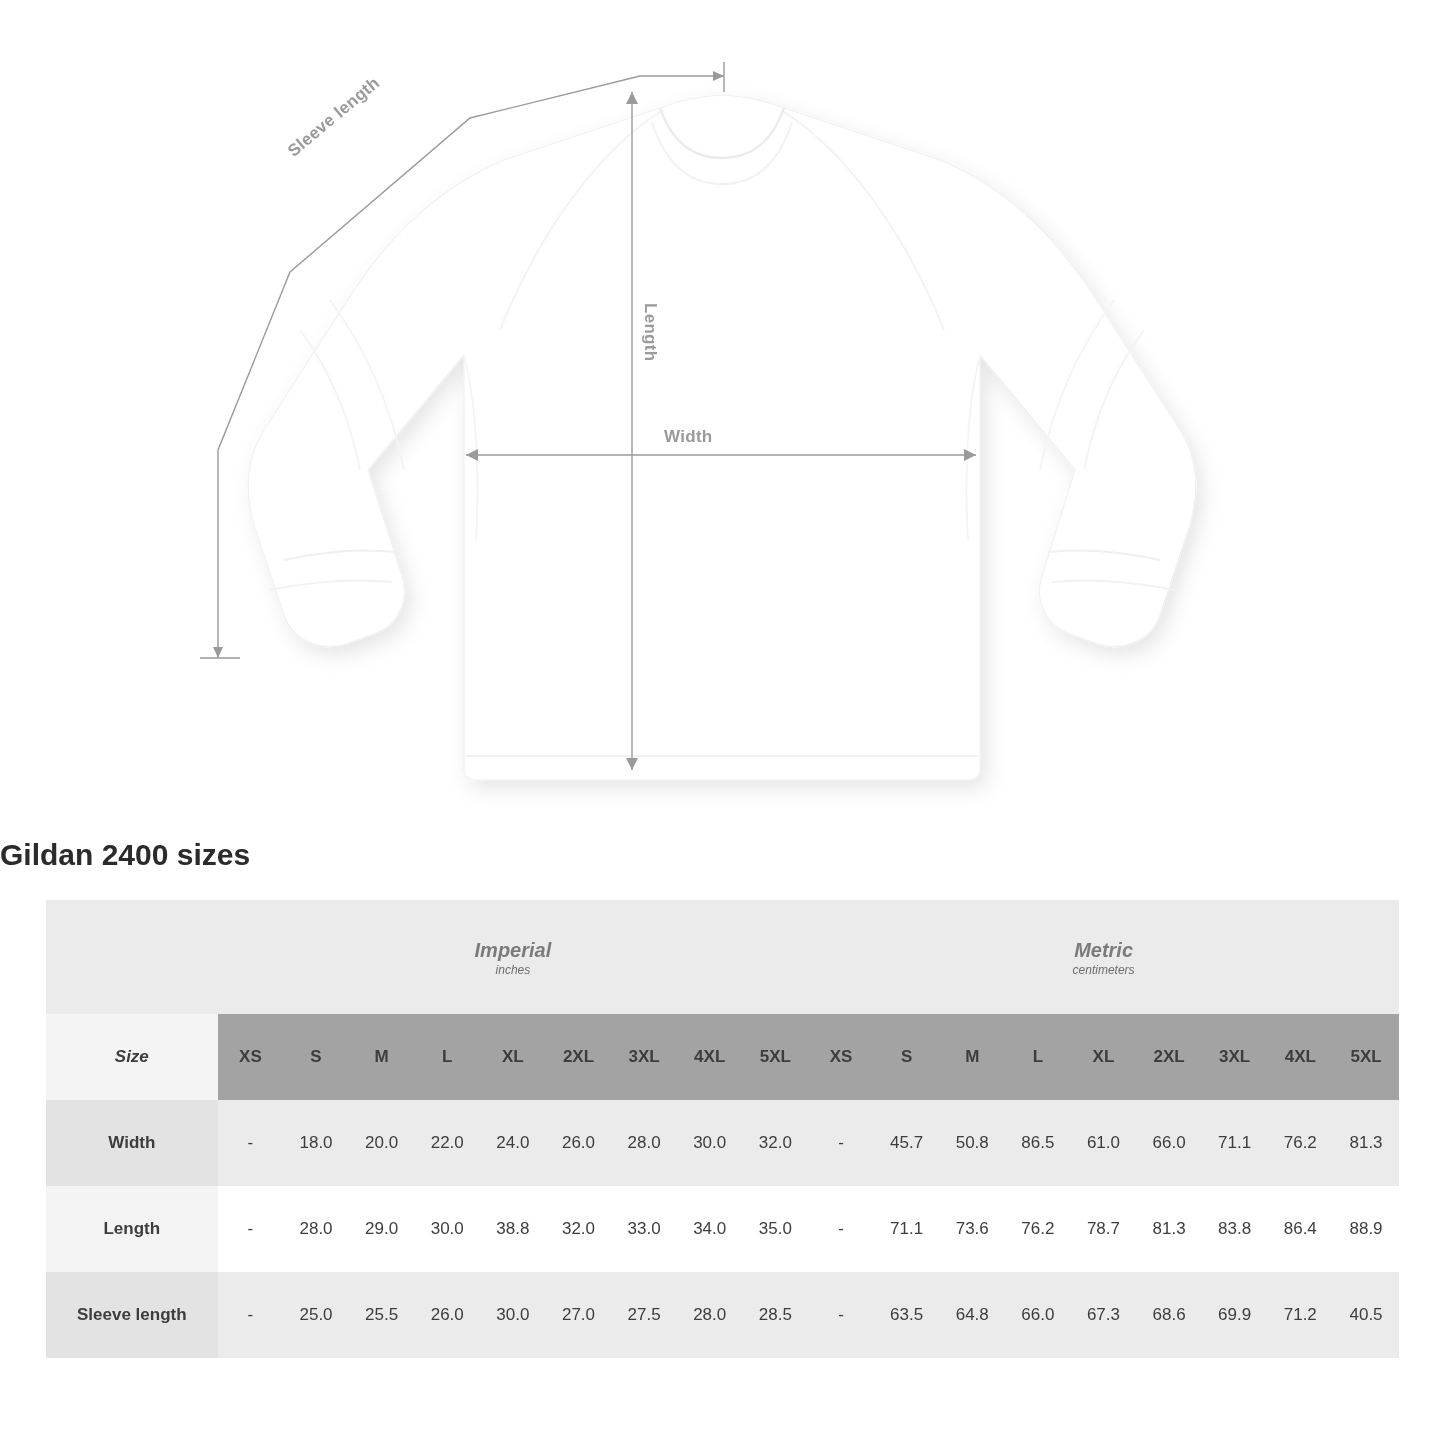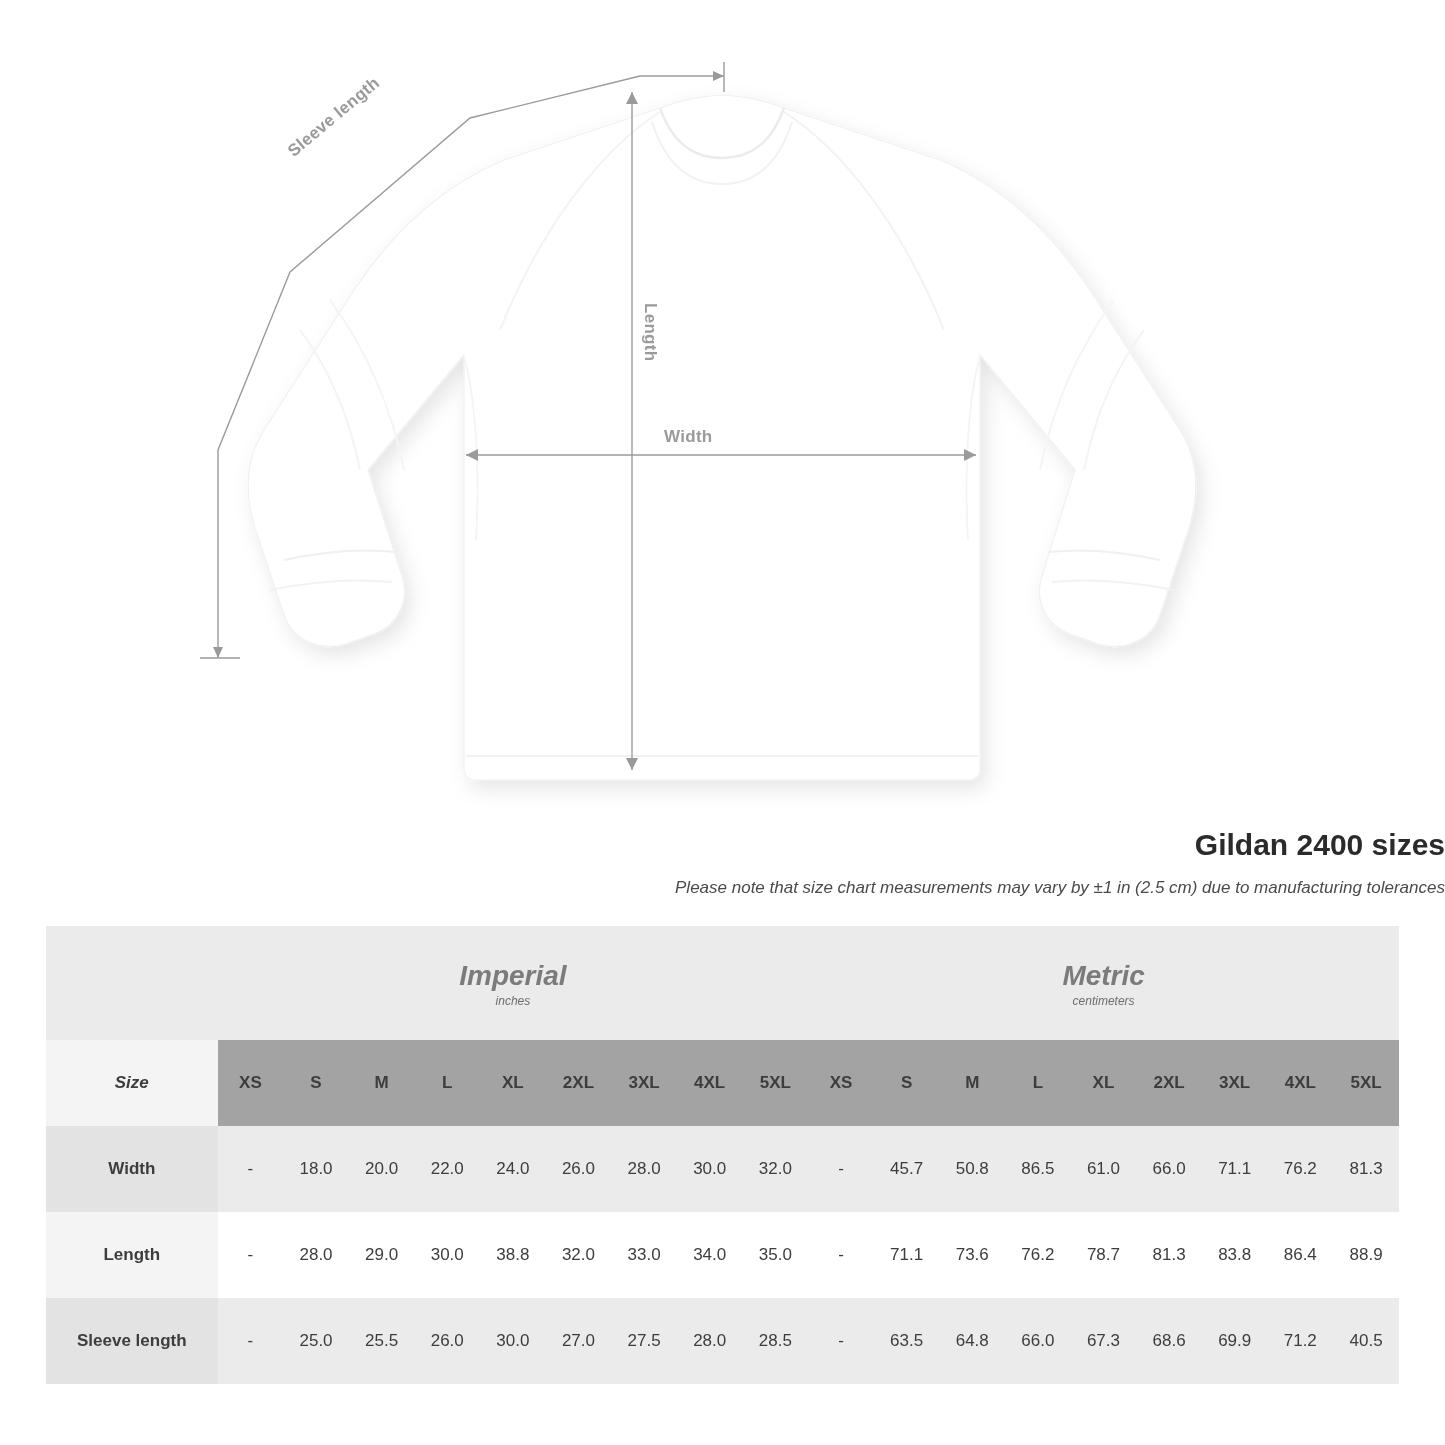--- a/index.html
+++ b/index.html
@@ -49,22 +49,22 @@
     top: 303px;
     writing-mode: vertical-rl;
   }
   #label-width {
     left: 664px;
     top: 427px;
   }
 
   
   .title-block {
-    text-align: right;
-    margin-top: 8px;
+    text-align: left;
+    margin-top: 18px;
   }
   .chart-title {
     font-size: 30px;
     font-weight: bold;
     color: #2b2b2b;
     margin: 0 0 16px 0;
   }
   .chart-note {
     font-size: 17px;
     font-style: italic;
@@ -86,21 +86,21 @@
     font-size: 17px;
     color: #3d3d3d;
     border: none;
   }
   .unit-row td {
     background: #ebebeb;
     height: 112px;
     vertical-align: middle;
   }
   .unit-main {
-    font-size: 28px;
+    font-size: 20px;
     font-style: italic;
     font-weight: bold;
     color: #7b7b7b;
     line-height: 1.3;
   }
   .unit-sub {
     font-size: 12px;
     font-style: italic;
     color: #6d6d6d;
   }
@@ -215,21 +215,20 @@
       </g>
     </svg>
 
     <span class="annot-label" id="label-sleeve">Sleeve length</span>
     <span class="annot-label" id="label-length">Length</span>
     <span class="annot-label" id="label-width">Width</span>
   </div>
 
   <div class="title-block">
     <h1 class="chart-title">Gildan 2400 sizes</h1>
-    <p class="chart-note">Please note that size chart measurements may vary by ±1 in (2.5 cm) due to manufacturing tolerances</p>
   </div>
 
   <div class="table-wrap">
     <table class="size-table">
       <colgroup>
         <col class="col-label">
         <col class="col-val">
           <col class="col-val">
           <col class="col-val">
           <col class="col-val">

